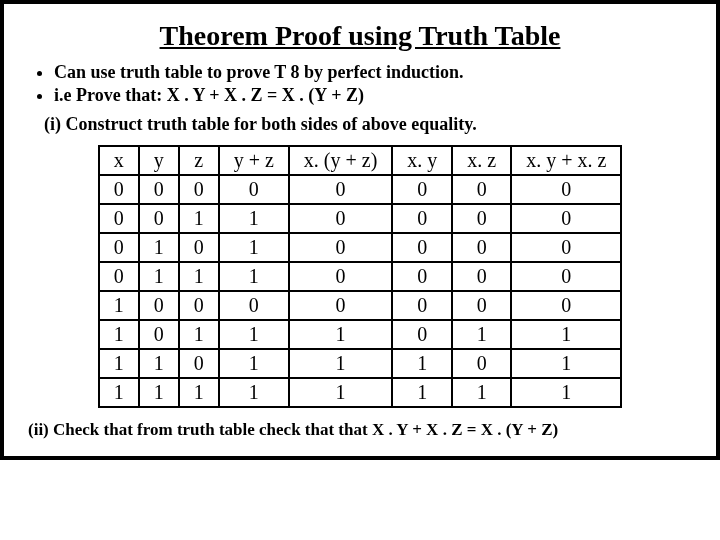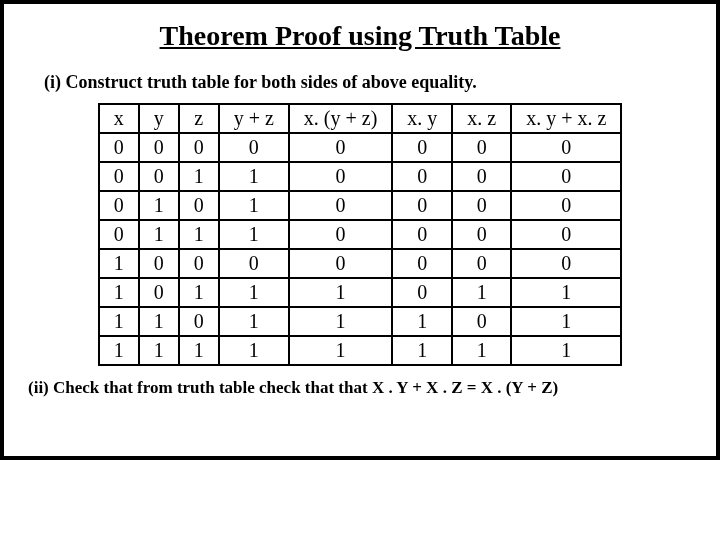--- a/index.html
+++ b/index.html
@@ -28,21 +28,21 @@
     padding-left: 30px;
     font-size: 18px;
     font-weight: bold;
   }
   .bullets li {
     margin-bottom: 2px;
   }
   .step {
     font-size: 18px;
     font-weight: bold;
-    margin: 20px 0 10px 20px;
+    margin: 8px 0 10px 20px;
   }
   table.truth {
     border-collapse: collapse;
     margin: 0 auto 12px auto;
     font-size: 20px;
     font-weight: normal;
   }
   table.truth th, table.truth td {
     border: 2px solid #000;
     padding: 1px 14px;
@@ -76,20 +76,24 @@
     font-weight: bold;
   }
 </style>
 </head>
 <body>
 
 <div class="slide">
 
   <div class="title">Theorem Proof using Truth Table</div>
 
+  <ul class="bullets">
+    <li>Can use truth table to prove T 8 by perfect induction.</li>
+    <li>i.e    Prove that:   X . Y + X . Z = X . (Y + Z)</li>
+  </ul>
 
   <div class="step">(i) Construct truth table for both sides of above equality.</div>
 
   <table class="truth">
     <thead>
       <tr>
         <th>x</th>
         <th>y</th>
         <th>z</th>
         <th>y + z</th>

